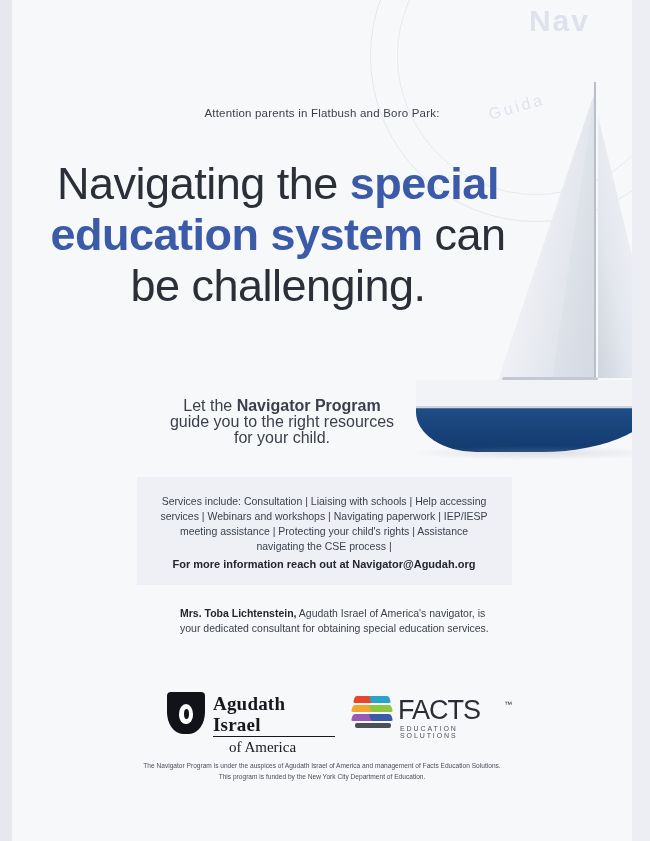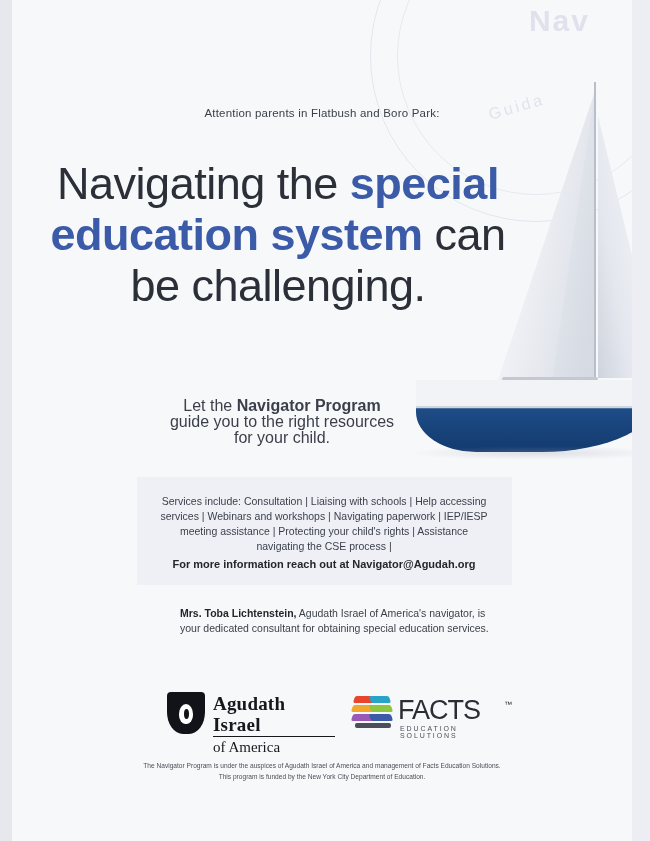--- a/index.html
+++ b/index.html
@@ -312,20 +312,21 @@
     width: 122px;
     height: 1px;
     background: #15181d;
     margin: 1px 0 2px 0;
   }
   .agudath-l2 {
     font-family: "Liberation Serif", serif;
     font-size: 15px;
     color: #15181d;
     line-height: 17px;
+    margin-left: 16px;
   }
 
   .facts {
     position: absolute;
     left: 200px;
     top: 2px;
     width: 165px;
     height: 50px;
   }
   .facts-mark {

